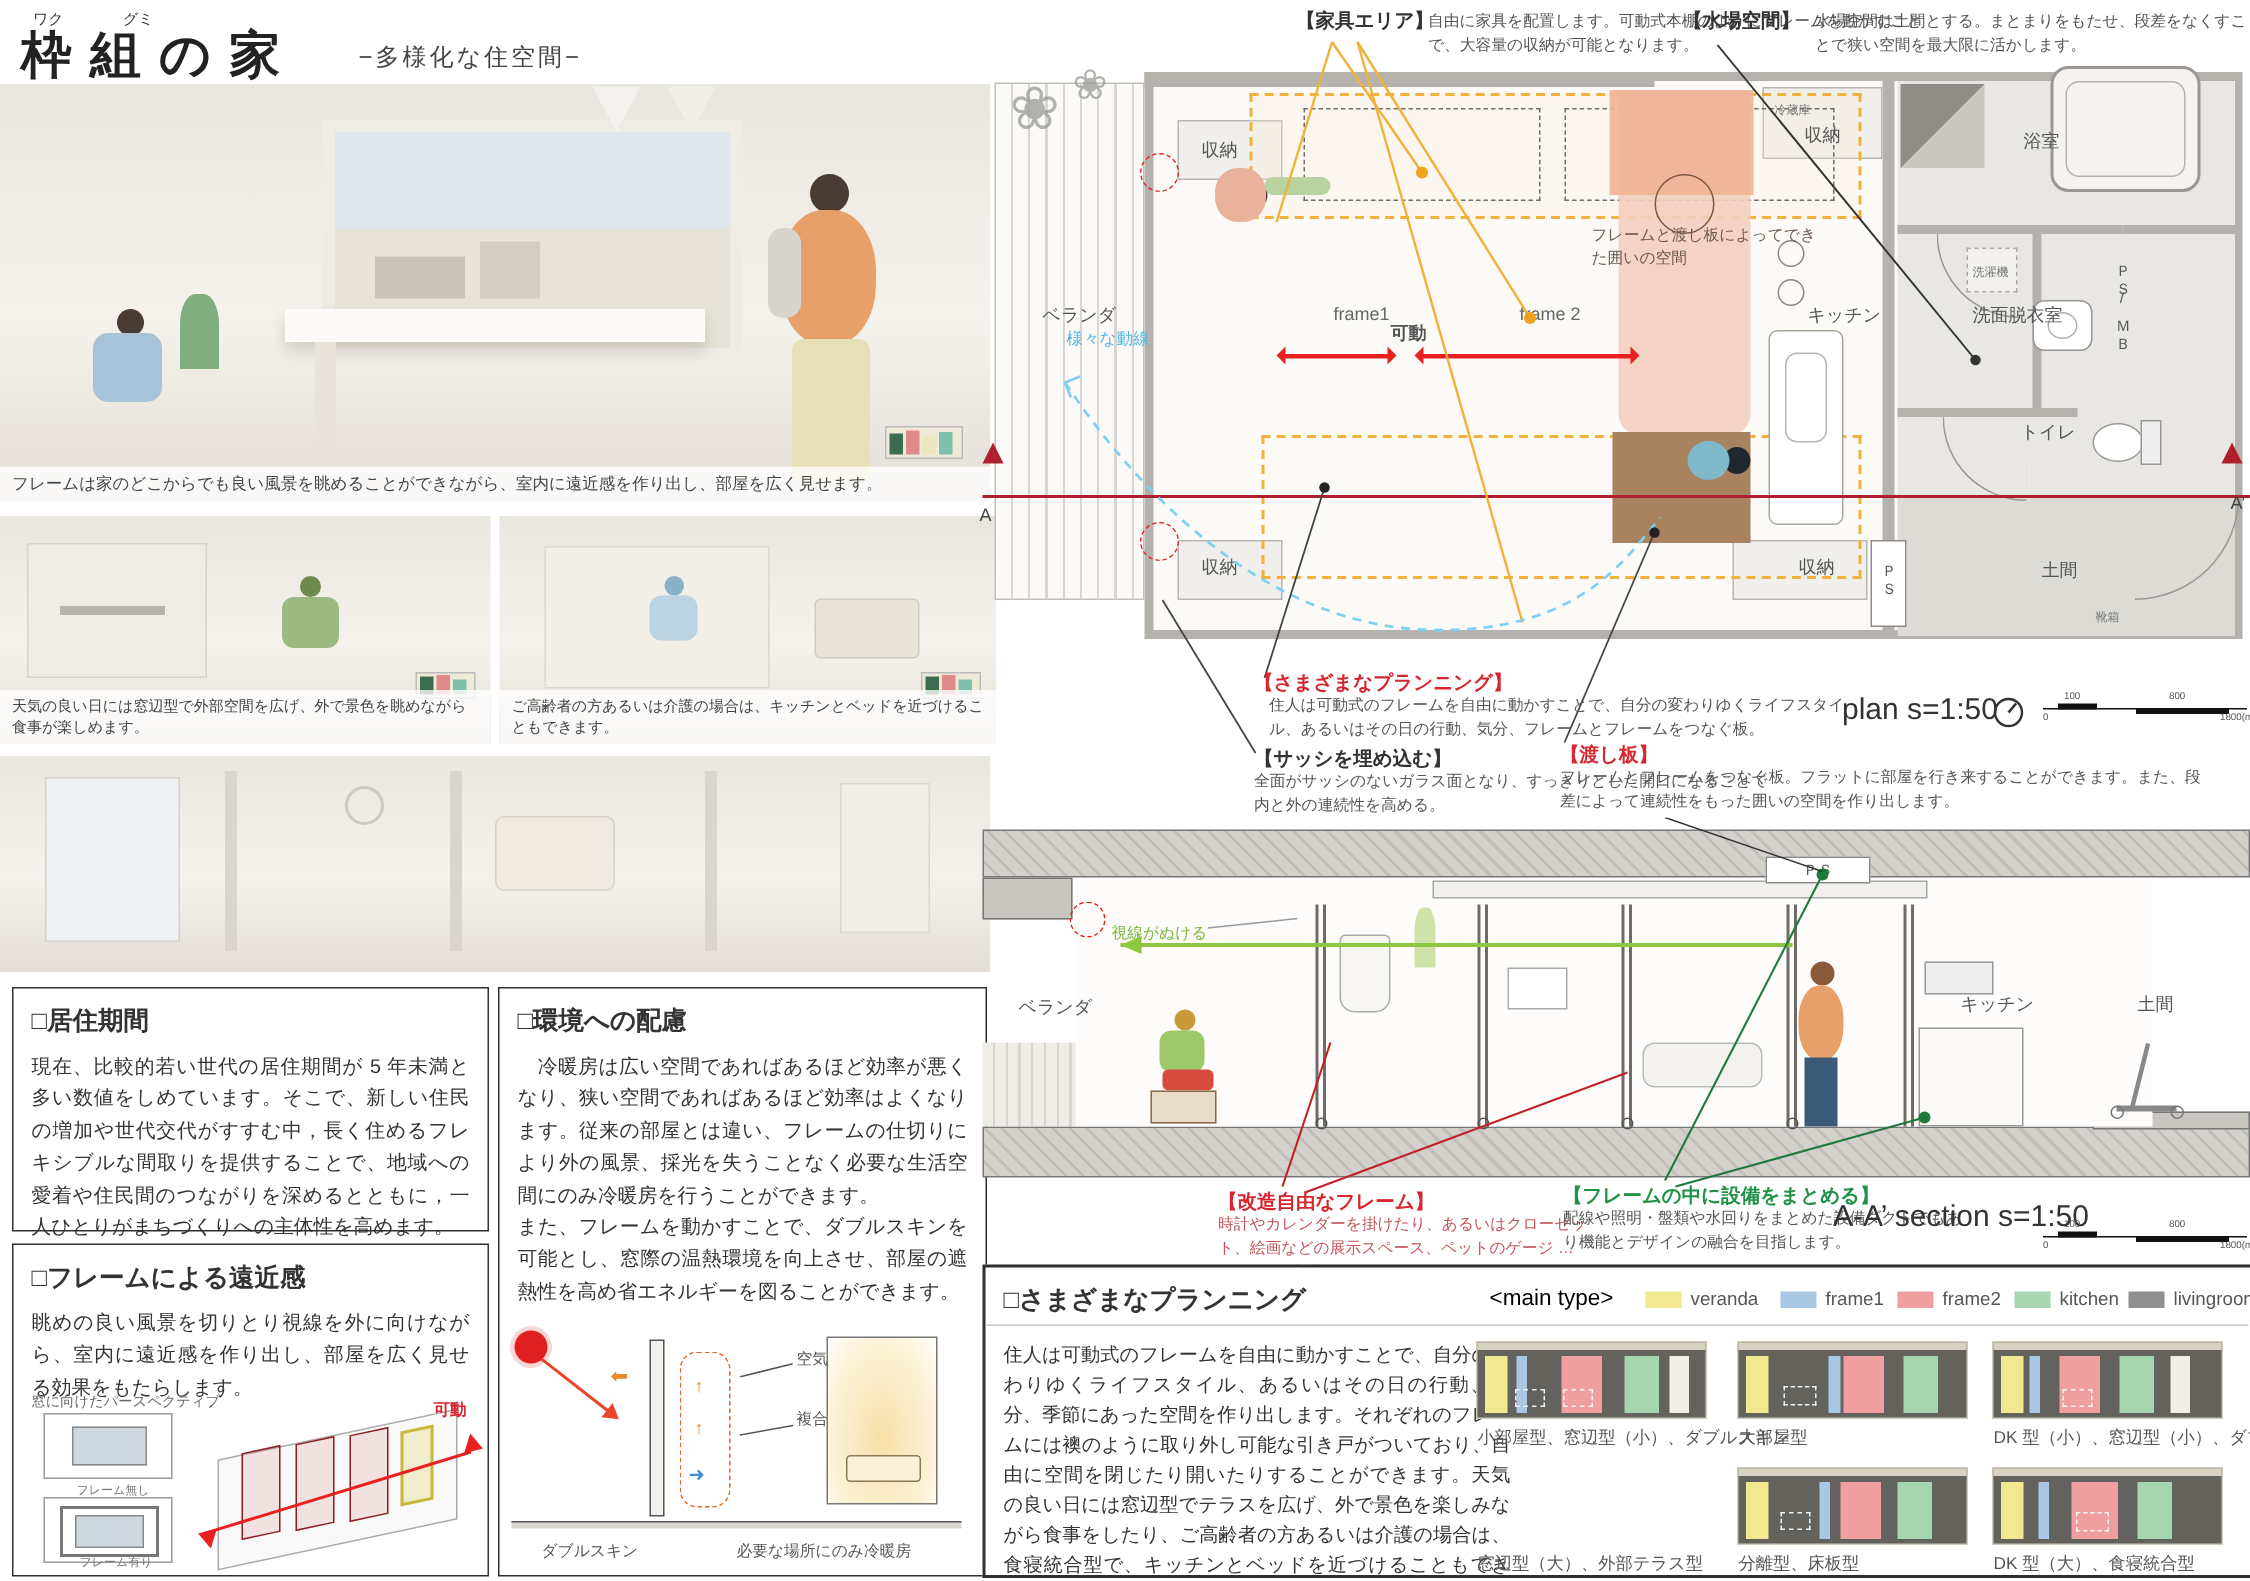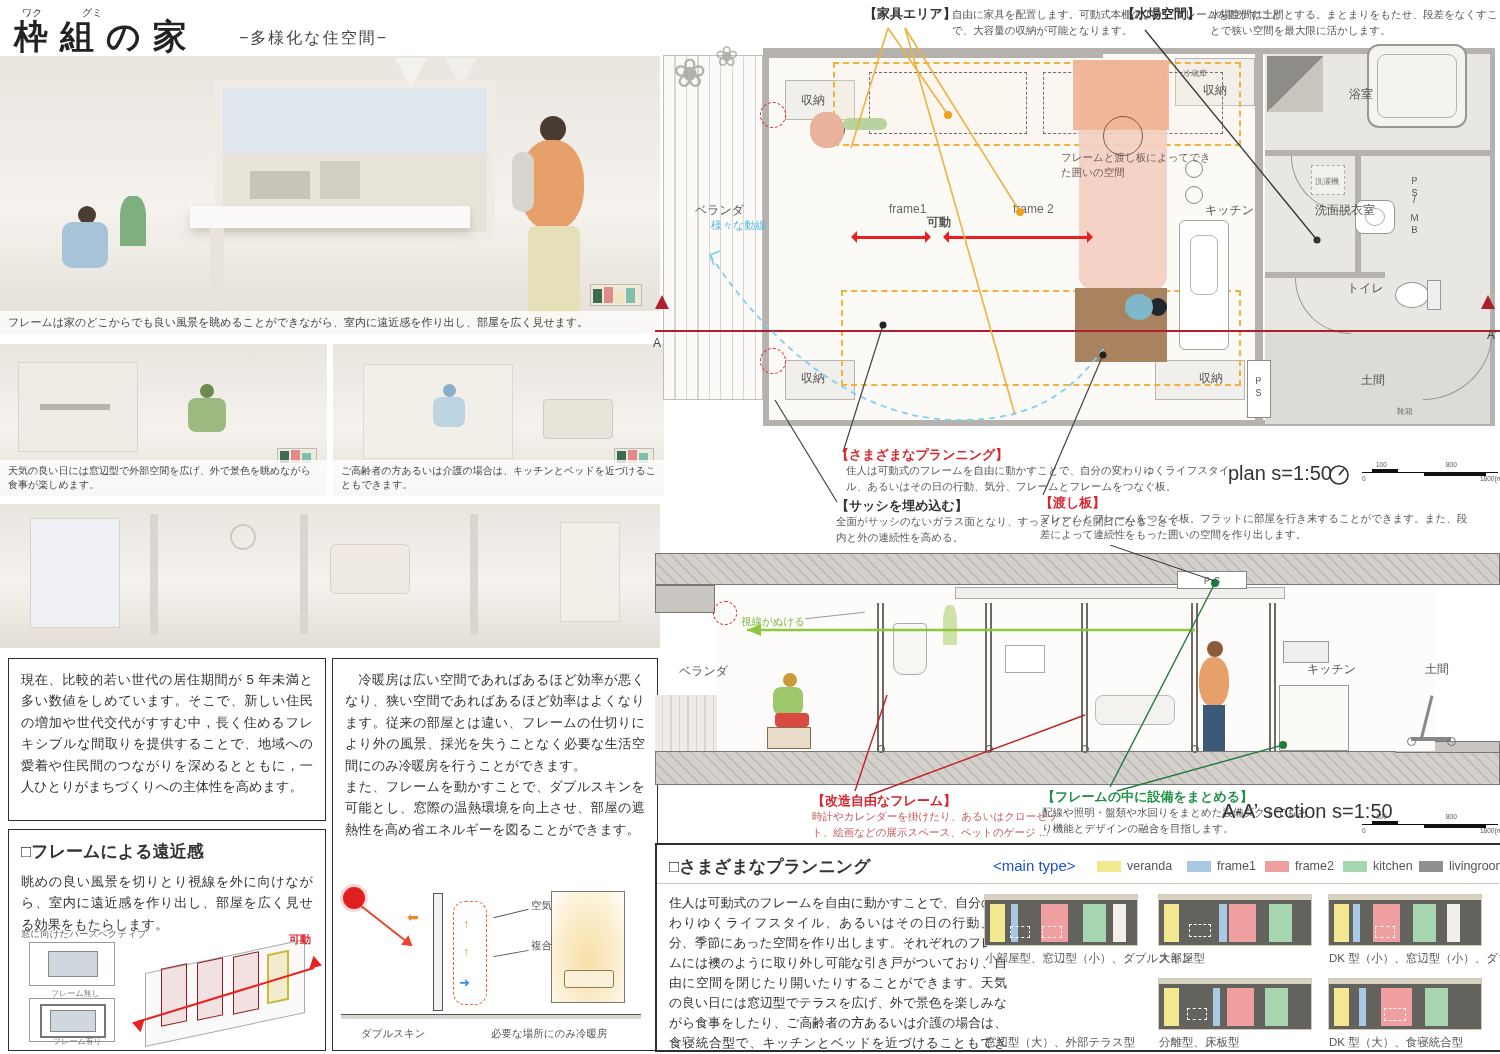--- a/index.html
+++ b/index.html
@@ -108,20 +108,21 @@
     <div class="abs" style="left:30px; top:14px; width:90px; height:110px; background:#eef0f3; border:1px solid #d6d3cc;"></div>
     <div class="abs" style="left:150px; top:10px; width:8px; height:120px; background:#dad6cf;"></div>
     <div class="abs" style="left:300px; top:10px; width:8px; height:120px; background:#dad6cf;"></div>
     <div class="abs" style="left:470px; top:10px; width:8px; height:120px; background:#dad6cf;"></div>
     <div class="abs" style="left:230px; top:20px; width:26px; height:26px; border:2px solid #cfcabe; border-radius:50%;"></div>
     <div class="abs" style="left:330px; top:40px; width:80px; height:50px; background:#efeae1; border:1px solid #d8d2c6; border-radius:6px;"></div>
     <div class="abs" style="left:560px; top:18px; width:60px; height:100px; background:#f1eee8; border:1px solid #dcd7cf;"></div>
   </div>
 
   <div class="abs box" style="left:8px; top:658px; width:318px; height:163px;">
+    <h3>□居住期間</h3>
     <p>現在、比較的若い世代の居住期間が 5 年未満と多い数値をしめています。そこで、新しい住民の増加や世代交代がすすむ中，長く住めるフレキシブルな間取りを提供することで、地域への愛着や住民間のつながりを深めるとともに，一人ひとりがまちづくりへの主体性を高めます。</p>
   </div>
 
   <div class="abs box" style="left:8px; top:829px; width:318px; height:222px;">
     <h3>□フレームによる遠近感</h3>
     <p style="font-size:13.2px;">眺めの良い風景を切りとり視線を外に向けながら、室内に遠近感を作り出し、部屋を広く見せる効果をもたらします。</p>
     <div class="abs" style="left:12px; top:98px; font-size:9.5px; color:#666;">窓に向けたパースペクティブ</div>
     <div class="abs" style="left:20px; top:112px; width:86px; height:44px; border:1px solid #999; background:#fff;">
       <div class="abs" style="left:18px; top:8px; width:50px; height:26px; background:#cfd8de; border:1px solid #888;"></div>
     </div>
@@ -139,20 +140,21 @@
       <div class="abs frame-sketch" style="left:94px; top:24px; width:26px; height:58px; transform:skewY(-12deg);"></div>
       <div class="abs" style="left:128px; top:22px; width:22px; height:50px; transform:skewY(-12deg); border:2px solid #c9b83a; background:rgba(220,200,80,.25);"></div>
       <div class="abs" style="left:-6px; top:64px; width:185px; height:2.4px; background:#e8201f; transform:rotate(-17deg);"></div>
       <div class="abs" style="left:-14px; top:86px; width:0; height:0; border:7px solid transparent; border-right:11px solid #e8201f; transform:rotate(17deg);"></div>
       <div class="abs" style="left:172px; top:28px; width:0; height:0; border:7px solid transparent; border-left:11px solid #e8201f; transform:rotate(17deg);"></div>
       <div class="abs red" style="left:150px; top:2px; font-size:11px; font-weight:bold;">可動</div>
     </div>
   </div>
 
   <div class="abs box" style="left:332px; top:658px; width:326px; height:393px;">
+    <h3>□環境への配慮</h3>
     <p>　冷暖房は広い空間であればあるほど効率が悪くなり、狭い空間であればあるほど効率はよくなります。従来の部屋とは違い、フレームの仕切りにより外の風景、採光を失うことなく必要な生活空間にのみ冷暖房を行うことができます。</p>
     <p>また、フレームを動かすことで、ダブルスキンを可能とし、窓際の温熱環境を向上させ、部屋の遮熱性を高め省エネルギーを図ることができます。</p>
 
     <div class="abs" style="left:8px; top:228px; width:300px; height:150px;">
       <div class="abs" style="left:2px; top:0; width:22px; height:22px; background:#e02020; border-radius:50%; box-shadow:0 0 0 3px rgba(224,32,32,.18);"></div>
       <div class="abs" style="left:20px; top:18px; width:60px; height:2.4px; background:#e8452a; transform:rotate(38deg); transform-origin:left center;"></div>
       <div class="abs" style="left:62px; top:52px; width:0; height:0; border:6px solid transparent; border-left:10px solid #e8452a; transform:rotate(38deg);"></div>
       <div class="abs" style="left:92px; top:6px; width:10px; height:118px; background:#f3f1ee; border:1px solid #555;"></div>
       <div class="abs" style="left:112px; top:14px; width:34px; height:104px; border:1.6px dashed #e8642a; border-radius:12px;"></div>
       <div class="abs" style="left:122px; top:30px; color:#e8892a; font-size:12px;">↑</div>
@@ -394,21 +396,21 @@
     <span class="t" style="left:14px; top:-5px;">100</span>
     <span class="t" style="left:84px; top:-5px;">800</span>
     <span class="t" style="left:118px; top:9px;">1800(mm)</span>
   </div>
 
   <div class="abs" style="left:655px; top:843px; width:888px; height:209px; border:2px solid #2f2f2f; background:#fff;">
     <div class="abs" style="left:12px; top:10px; font-size:17px; font-weight:bold; color:#333;">□さまざまなプランニング</div>
     <div class="abs" style="left:0; top:38px; width:842px; height:1px; background:#c9c6c0;"></div>
     <div class="abs" style="left:12px; top:48px; width:338px; font-size:12.8px; line-height:1.56; color:#333; text-align:justify;">住人は可動式のフレームを自由に動かすことで、自分の変わりゆくライフスタイル、あるいはその日の行動、気分、季節にあった空間を作り出します。それぞれのフレームには襖のように取り外し可能な引き戸がついており、自由に空間を閉じたり開いたりすることができます。天気の良い日には窓辺型でテラスを広げ、外で景色を楽しみながら食事をしたり、ご高齢者の方あるいは介護の場合は、食寝統合型で、キッチンとベッドを近づけることもできます。</div>
 
-    <div class="abs" style="left:336px; top:12px; font-size:15px; color:#1d4ed8;">&lt;main type&gt;</div>
+    <div class="abs" style="left:336px; top:12px; font-size:15px; color:#000000;">&lt;main type&gt;</div>
     <div class="abs legend-item" style="left:440px; top:14px;">
       <span class="swatch" style="background-color: rgb(241, 232, 143);"></span>
       <span>veranda</span>
     </div>
     <div class="abs legend-item" style="left:530px; top:14px;">
       <span class="swatch" style="background-color: rgb(169, 200, 228);"></span>
       <span>frame1</span>
     </div>
     <div class="abs legend-item" style="left:608px; top:14px;">
       <span class="swatch" style="background-color: rgb(239, 159, 159);"></span>

